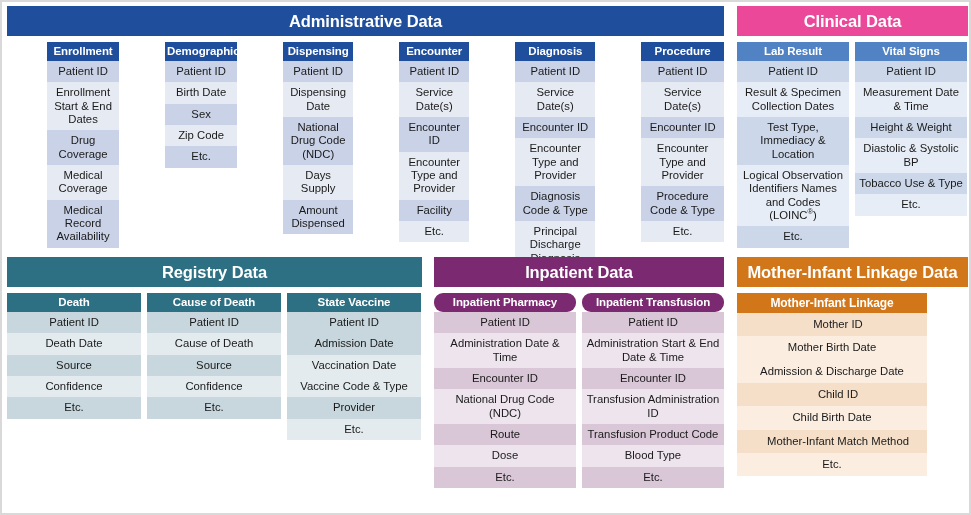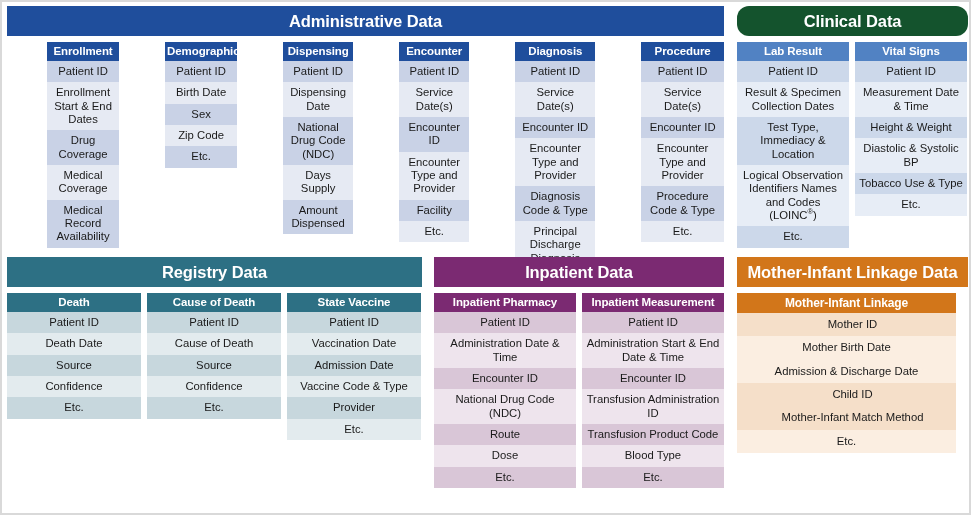--- a/index.html
+++ b/index.html
@@ -80,34 +80,34 @@
     line-height: 0;
   }
 
   
   .g-admin .group-title { background: #1f4e9c; }
   .g-admin .col-head    { background: #1f4e9c; }
   .g-admin .cell.odd    { background: #c9d2e6; }
   .g-admin .cell.even   { background: #e6eaf3; }
 
   
-  .g-clin .group-title { background: #14532d; border-radius: 12px; }
+  .g-clin .group-title { background: #ec4899; }
   .g-clin .col-head    { background: #5182c3; }
   .g-clin .cell.odd    { background: #ccd8ea; }
   .g-clin .cell.even   { background: #e7edf6; }
 
   
   .g-reg .group-title { background: #2d7084; }
   .g-reg .col-head    { background: #2d7084; }
   .g-reg .cell.odd    { background: #c7d7dd; }
   .g-reg .cell.even   { background: #e3ebee; }
 
   
   .g-inp .group-title { background: #7b2a72; }
-  .g-inp .col-head    { background: #7b2a72; }
+  .g-inp .col-head    { background: #7b2a72; border-radius: 9px; }
   .g-inp .cell.odd    { background: #d9c6d7; }
   .g-inp .cell.even   { background: #eee4ed; }
 
   
   .g-mil .group-title { background: #d2761a; }
   .g-mil .col-head    { background: #d2761a; }
   .g-mil .cell.odd    { background: #f5dfc9; padding-left: 16px; }
   .g-mil .cell.even   { background: #fbeee1; }
 
   
@@ -127,21 +127,21 @@
   
   .g-clin .col { width: 112px; }
 
   
   .g-reg .col { width: 134px; }
 
   
   .g-inp .col { width: 142px; }
 
   
-  .g-mil .col { width: 219px; }
+  .g-mil .col { width: 190px; }
   .g-mil .col-head { font-size: 12px; }
   .g-mil .cell { padding-top: 5px; padding-bottom: 5px; }
 </style>
 </head>
 <body>
 
 <div class="page">
 
   <div class="group g-admin">
     <div class="group-title">Administrative Data</div>
@@ -238,22 +238,22 @@
           <div class="col-head">Cause of Death</div>
           <div class="cell odd">Patient ID</div>
           <div class="cell even">Cause of Death</div>
           <div class="cell odd">Source</div>
           <div class="cell even">Confidence</div>
           <div class="cell odd">Etc.</div>
         </div>
         <div class="col">
           <div class="col-head">State Vaccine</div>
           <div class="cell odd">Patient ID</div>
+          <div class="cell odd">Admission Date</div>
           <div class="cell even">Vaccination Date</div>
-          <div class="cell odd">Admission Date</div>
           <div class="cell even">Vaccine Code &amp; Type</div>
           <div class="cell odd">Provider</div>
           <div class="cell even">Etc.</div>
         </div>
       </div>
   </div>
 
   <div class="group g-inp">
     <div class="group-title">Inpatient Data</div>
     <div class="group-cols">
@@ -261,40 +261,41 @@
           <div class="col-head">Inpatient Pharmacy</div>
           <div class="cell odd">Patient ID</div>
           <div class="cell even">Administration Date &amp; Time</div>
           <div class="cell odd">Encounter ID</div>
           <div class="cell even">National Drug Code (NDC)</div>
           <div class="cell odd">Route</div>
           <div class="cell even">Dose</div>
           <div class="cell odd">Etc.</div>
         </div>
         <div class="col">
-          <div class="col-head">Inpatient Measurement</div>
+          <div class="col-head">Inpatient Transfusion</div>
           <div class="cell odd">Patient ID</div>
           <div class="cell even">Administration Start &amp; End Date &amp; Time</div>
           <div class="cell odd">Encounter ID</div>
           <div class="cell even">Transfusion Administration ID</div>
           <div class="cell odd">Transfusion Product Code</div>
           <div class="cell even">Blood Type</div>
           <div class="cell odd">Etc.</div>
         </div>
       </div>
   </div>
 
   <div class="group g-mil">
     <div class="group-title">Mother-Infant Linkage Data</div>
     <div class="group-cols">
         <div class="col">
           <div class="col-head">Mother-Infant Linkage</div>
           <div class="cell odd">Mother ID</div>
           <div class="cell even">Mother Birth Date</div>
           <div class="cell even">Admission &amp; Discharge Date</div>
           <div class="cell odd">Child ID</div>
+          <div class="cell even">Child Birth Date</div>
           <div class="cell odd">Mother-Infant Match Method</div>
           <div class="cell even">Etc.</div>
         </div>
       </div>
   </div>
 
 </div>
 
 </body></html>

